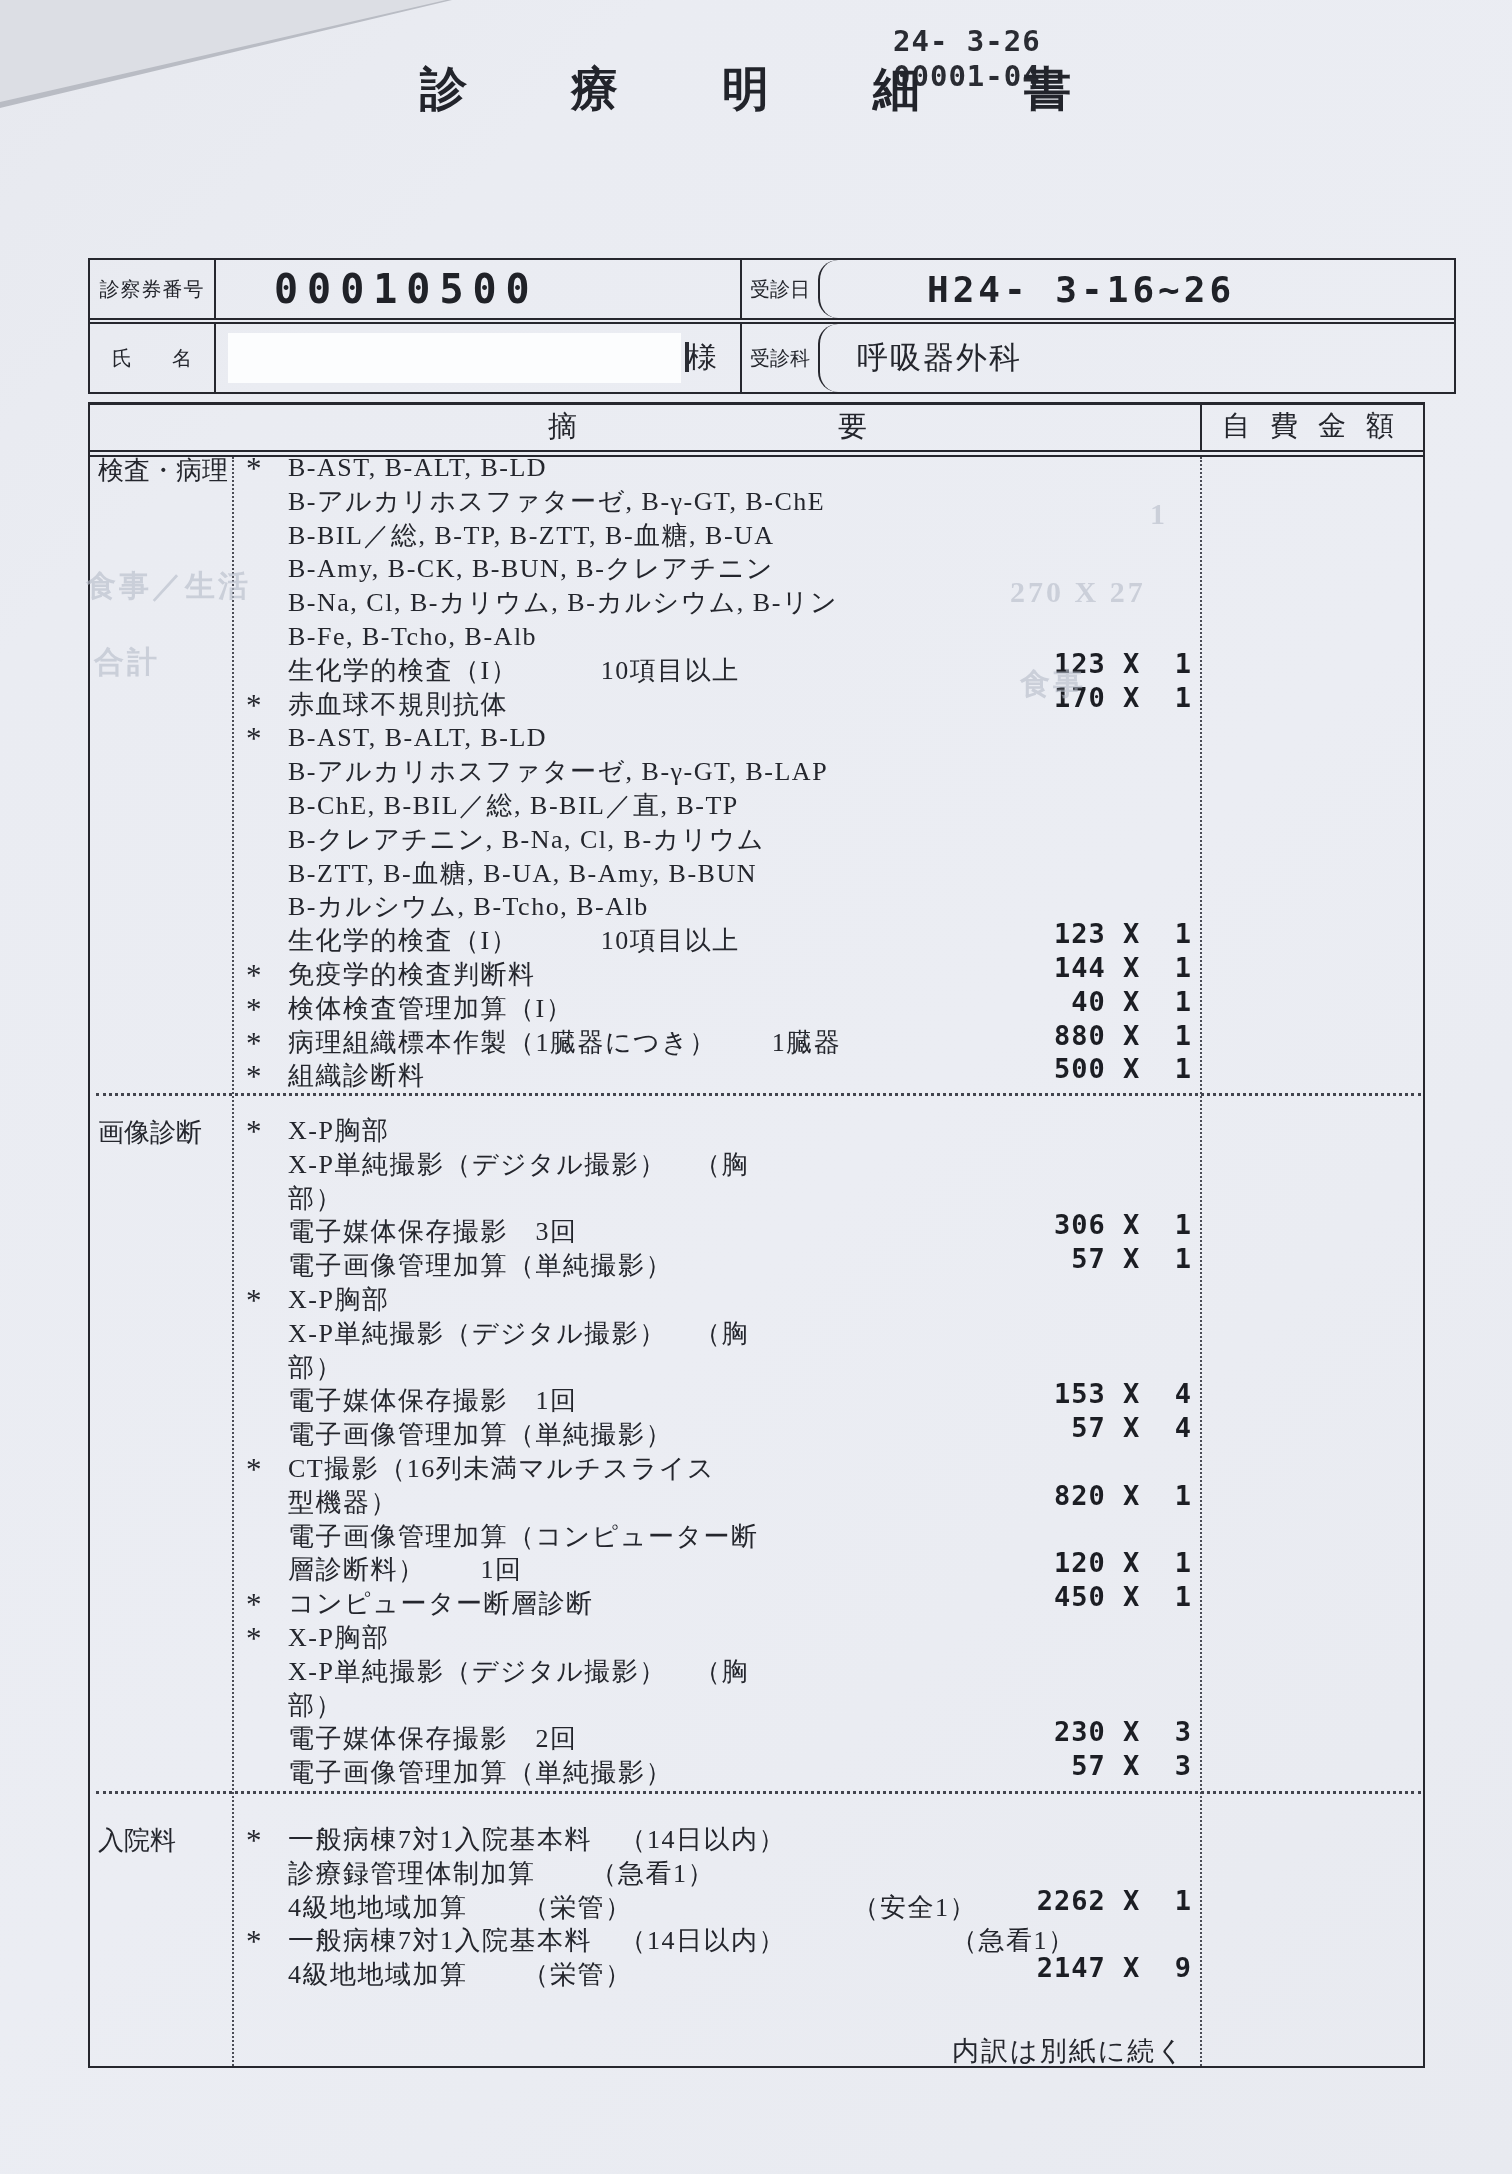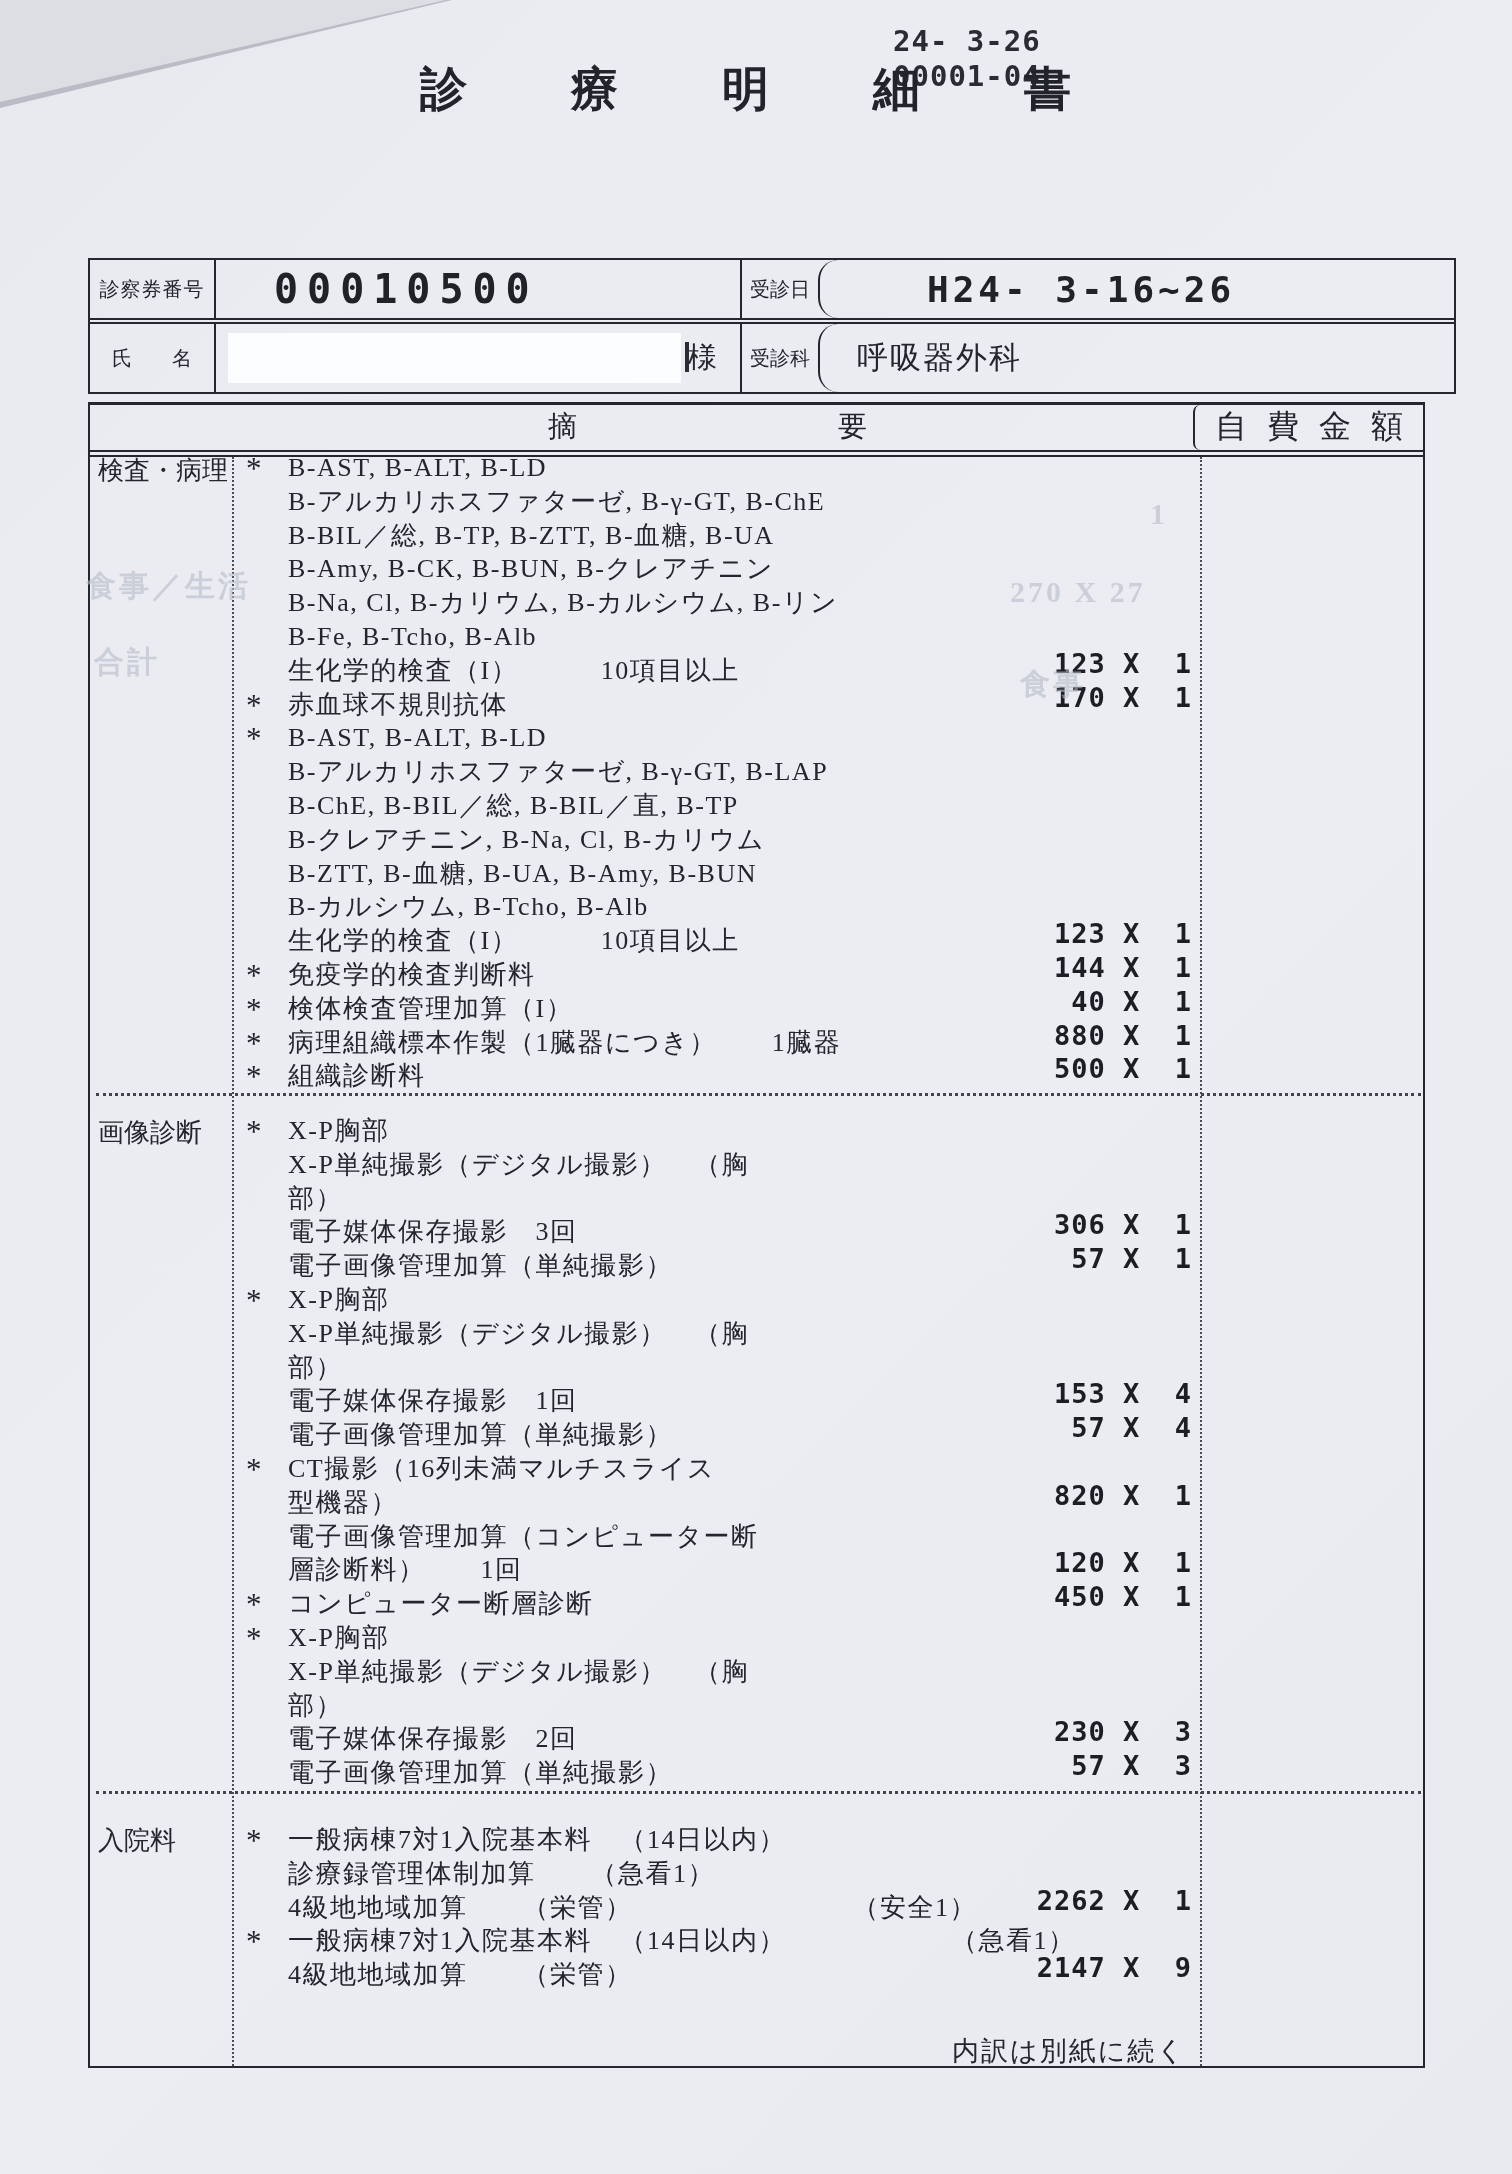--- a/index.html
+++ b/index.html
@@ -42,22 +42,22 @@
   .name-stroke{position:absolute;left:469px;top:18px;width:4px;height:30px;background:#2b2d34;}
   .honorific{position:absolute;left:472px;top:50%;transform:translateY(-50%);font-size:29px;}
   .dept{position:absolute;left:37px;top:50%;transform:translateY(-50%);font-size:31px;letter-spacing:2px;}
   .namelabel{letter-spacing:0;}
 
   
   .mtable{position:absolute;left:88px;top:402px;width:1337px;height:1666px;
     border:2px solid #26272e;border-top-width:3px;box-sizing:border-box;}
   .mhead{position:absolute;left:0;top:0;right:0;height:45px;border-bottom:7px double #26272e;display:flex;justify-content:space-between;}
   .mh-summary{width:1110px;box-sizing:border-box;font-size:29px;padding-left:458px;line-height:42px;white-space:pre;}
-  .mh-amount{flex:1;box-sizing:border-box;border-left:2px solid #26272e;font-size:32px;
-    letter-spacing:20px;padding-left:20px;line-height:42px;white-space:nowrap;border-radius:7px;}
+  .mh-amount{flex:1;box-sizing:border-box;border-left:2px solid #26272e;font-size:28px;
+    letter-spacing:20px;padding-left:20px;line-height:42px;white-space:nowrap;}
   .vdash{position:absolute;top:52px;bottom:0;width:0;border-left:2px dotted #4a4c55;}
   .vd-label{left:142px;}
   .vd-amount{left:1110px;}
   .seclabel{position:absolute;left:8px;width:132px;font-size:26px;letter-spacing:0;white-space:nowrap;}
   .section{position:absolute;left:142px;width:1195px;}
   .line{position:relative;height:33.8px;}
   .line .star{position:absolute;left:14px;top:2px;font-size:31px;line-height:31px;}
   .line .txt{position:absolute;left:56px;top:1px;font-size:26px;line-height:32px;
     letter-spacing:1.5px;white-space:pre;}
   .line .amt{position:absolute;right:235px;top:-6px;

